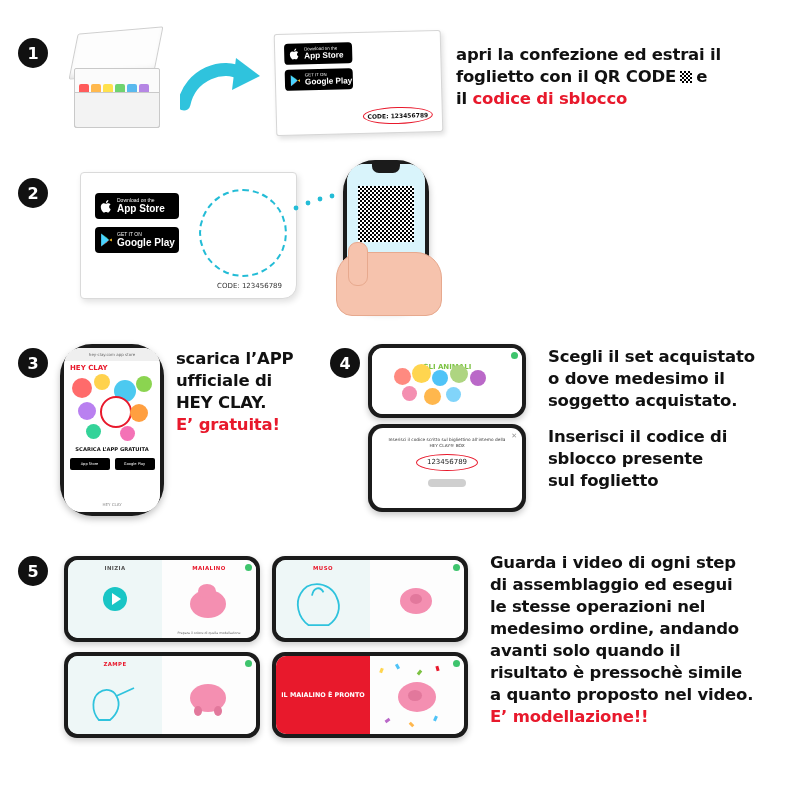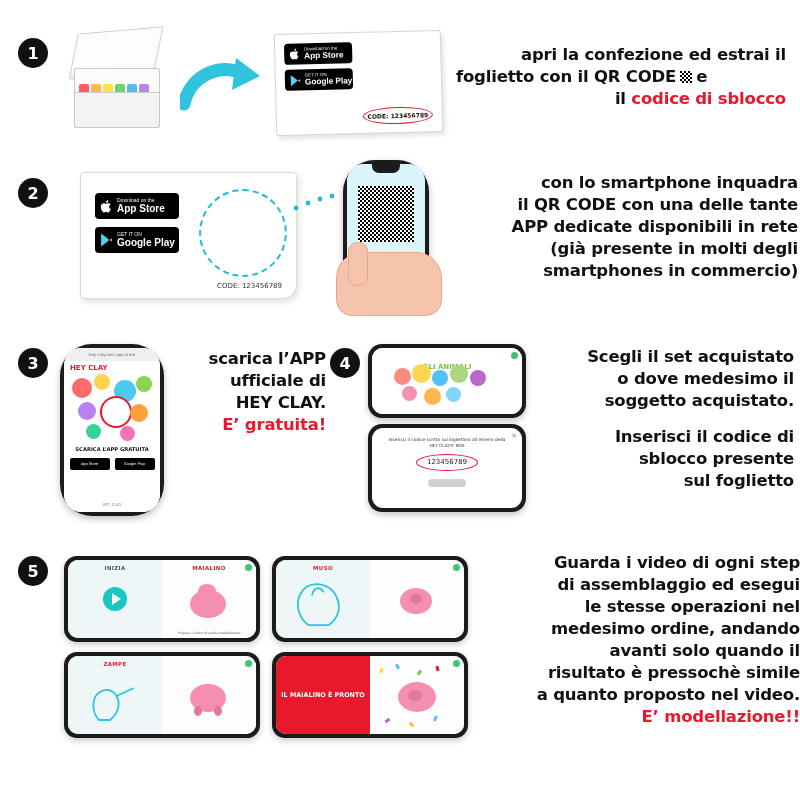--- a/index.html
+++ b/index.html
@@ -43,21 +43,20 @@
     font-family: "DejaVu Sans", sans-serif;
   }
 
   .txt {
     font-family: "DejaVu Sans", sans-serif;
     font-weight: bold;
     font-size: 16.5px;
     line-height: 1.33;
     letter-spacing: -0.2px;
     color: #111;
-    text-align: right;
   }
   .txt .red {
     color: #e8192c;
   }
 
   
   #step1 { left: 18px; top: 38px; }
   #step1-art { position: absolute; left: 60px; top: 26px; width: 380px; height: 115px; }
 
   .box-open {
@@ -448,27 +447,20 @@
         <div style="position:absolute;inset:0;background:#d9f4fb;"></div>
         <div class="qr" style="position:absolute;left:11px;top:22px;width:56px;height:56px;"></div>
         <div style="position:absolute;left:26px;bottom:14px;width:26px;height:12px;border-radius:6px;background:#1e9fd1;"></div>
       </div>
     </div>
 
     <div class="hand" style="left:276px;top:92px;width:104px;height:62px;border-radius:26px 26px 16px 16px;"></div>
     <div class="hand" style="left:288px;top:82px;width:18px;height:42px;border-radius:9px;"></div>
   </div>
 
-  <div class="text-block txt" style="left:478px; top:172px; width:320px;">
-    <div>con lo smartphone inquadra</div>
-    <div>il QR CODE con una delle tante</div>
-    <div>APP dedicate disponibili in rete</div>
-    <div>(già presente in molti degli</div>
-    <div>smartphones in commercio)</div>
-  </div>
 
   <div class="step" id="step3">
     <div class="step-badge">3</div>
   </div>
 
   <div id="step3-art">
     <div class="phone" style="left:0;top:0;width:104px;height:172px;">
       <div class="screen">
         <div class="app-screen">
           <div class="app-top">hey-clay.com app store</div>

